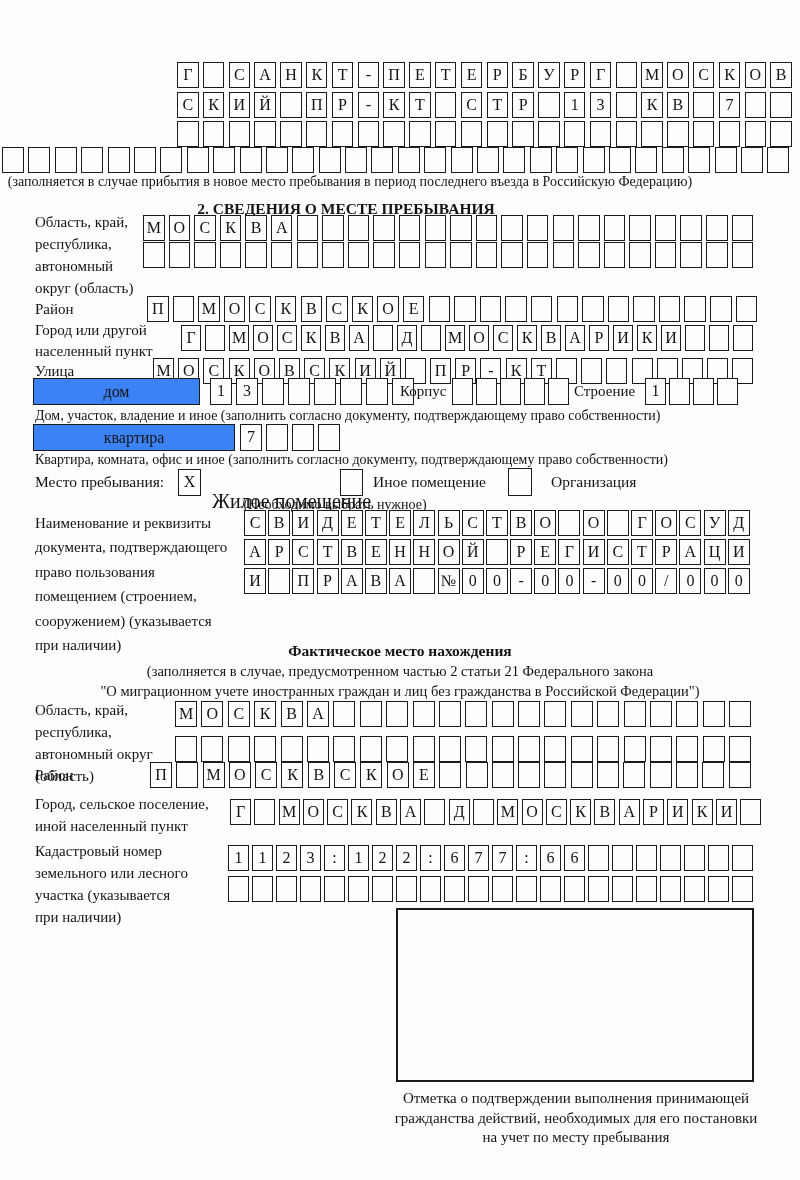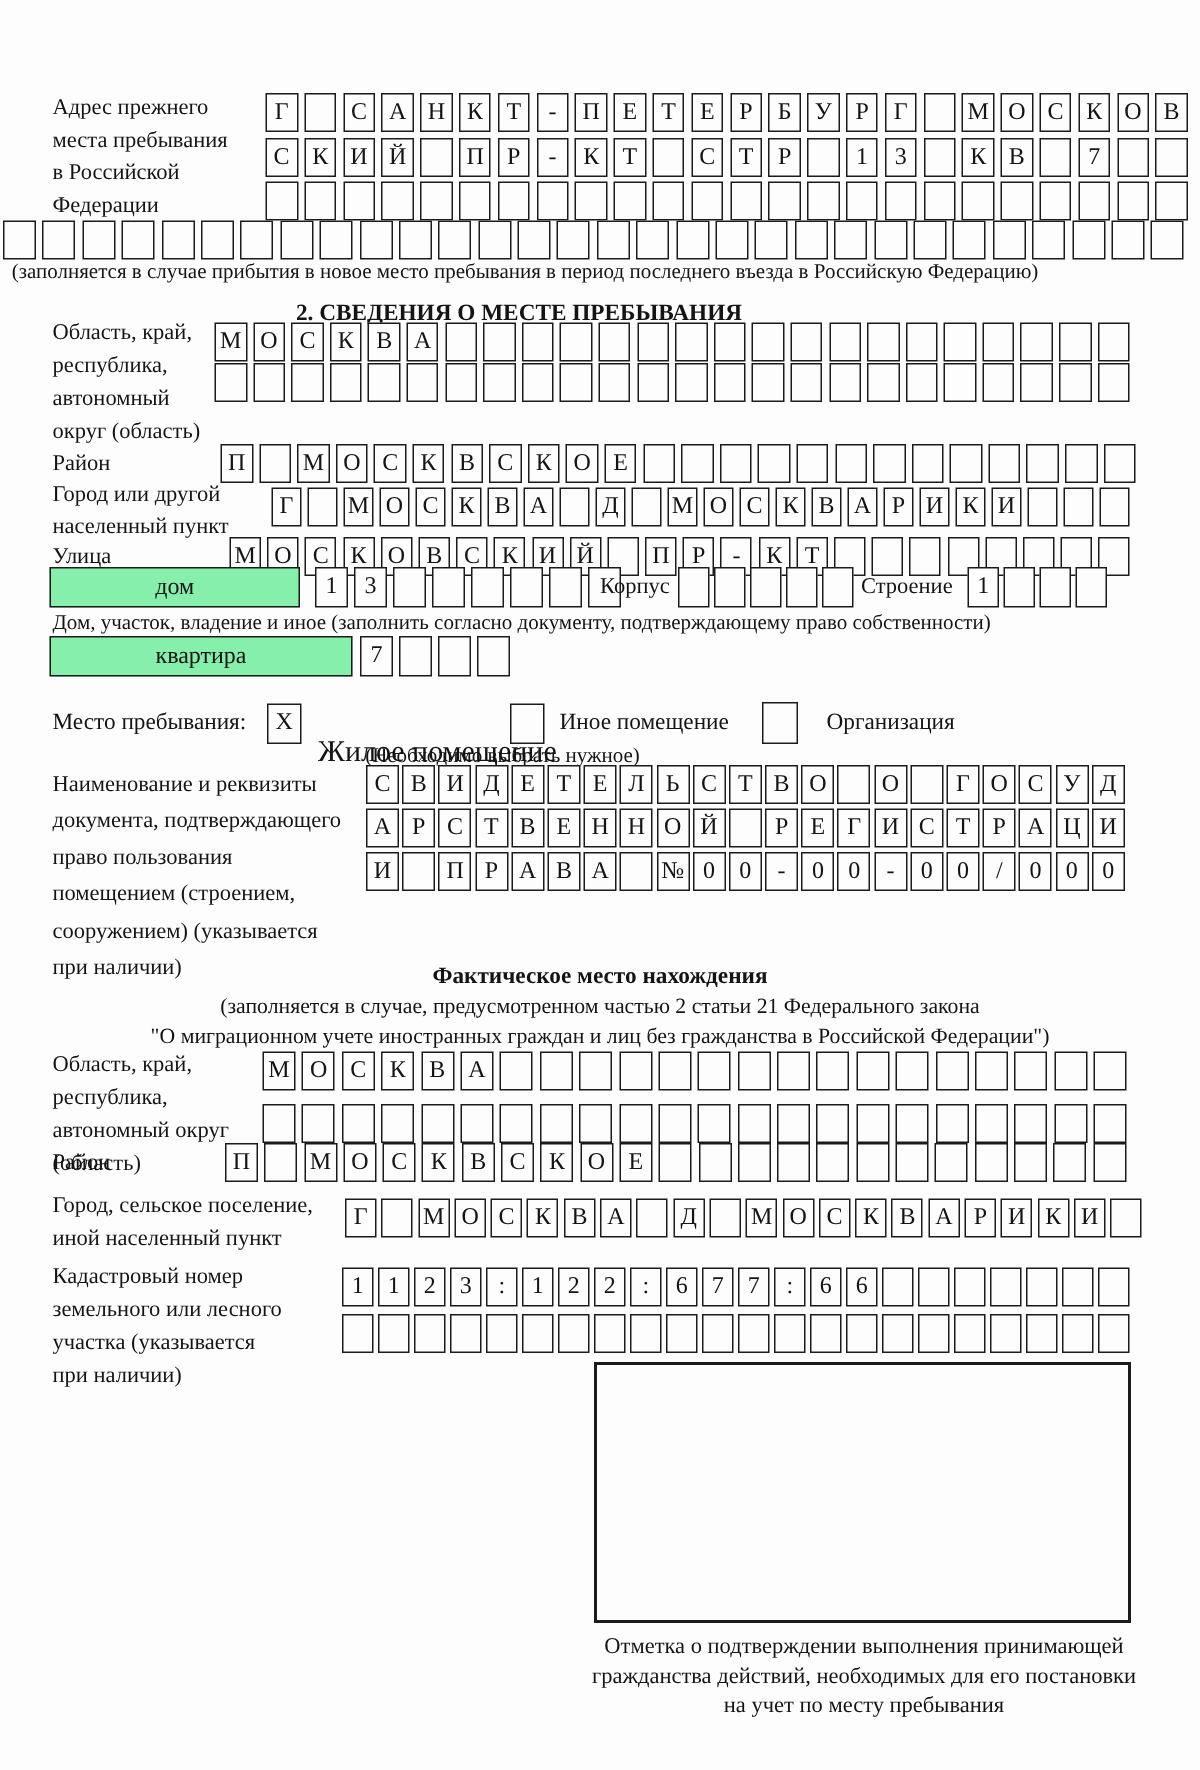--- a/index.html
+++ b/index.html
@@ -15,43 +15,37 @@
   .center { text-align:center; }
   .bold { font-weight:bold; }
   .cellrow { display:flex; }
   .cell {
     box-sizing:border-box; flex:0 0 auto;
     width:var(--cw,22px); height:var(--ch,26px);
     border:1.6px solid #1b1b1b; background:#fdfdfd;
     font-size:16px; line-height:23px; text-align:center;
   }
   .widebox {
-    box-sizing:border-box; border:1.6px solid #1b1b1b; background:#86efac;
+    box-sizing:border-box; border:1.6px solid #1b1b1b; background:#3b82f6;
     font-size:16px; text-align:center; display:flex; align-items:center; justify-content:center;
   }
   .checkbox {
     box-sizing:border-box; width:23px; height:27px;
     border:1.6px solid #1b1b1b; background:#fdfdfd;
     font-size:16px; line-height:24px; text-align:center;
   }
   .stampbox { box-sizing:border-box; border:2px solid #1b1b1b; background:#fdfdfd; }
   .lines div { white-space:nowrap; }
 </style>
 </head>
 <body>
 
 <div class="page">
 
 
-  <div class="abs label lines" style="left:35px; top:62px;">
-      <div>Адрес прежнего</div>
-      <div>места пребывания</div>
-      <div>в Российской</div>
-      <div>Федерации</div>
-    </div>
   <div class="abs cellrow" style="left:177px; top:62px;  gap:4.3px; --cw:21.5px;">
       <div class="cell">Г</div>
       <div class="cell"></div>
       <div class="cell">С</div>
       <div class="cell">А</div>
       <div class="cell">Н</div>
       <div class="cell">К</div>
       <div class="cell">Т</div>
       <div class="cell">-</div>
       <div class="cell">П</div>
@@ -333,20 +327,21 @@
     </div>
   <div class="abs caption" style="left:35px; top:408px;">Дом, участок, владение и иное (заполнить согласно документу, подтверждающему право собственности)</div>
 
   <div class="abs widebox" style="left:33px; top:424px; width:202px; height:27px;">квартира</div>
   <div class="abs cellrow" style="left:240px; top:424px; gap:4px; --cw:22px; --ch:27px;">
       <div class="cell">7</div>
       <div class="cell"></div>
       <div class="cell"></div>
       <div class="cell"></div>
     </div>
+  <div class="abs caption" style="left:35px; top:452px;">Квартира, комната, офис и иное (заполнить согласно документу, подтверждающему право собственности)</div>
 
   <div class="abs label" style="left:35px; top:471px; font-size:15.5px;">Место пребывания:</div>
   <div class="abs checkbox" style="left:178px; top:469px;">X</div>
   <div class="abs label" style="left:212px; top:471px; font-size:20px;margin-top:20px;">Жилое помещение</div>
   <div class="abs checkbox" style="left:340px; top:469px;"></div>
   <div class="abs label" style="left:373px; top:471px; font-size:15.5px;">Иное помещение</div>
   <div class="abs checkbox" style="left:508px; top:468px; width:24px; height:28px;"></div>
   <div class="abs label" style="left:551px; top:471px; font-size:15.5px;">Организация</div>
   <div class="abs caption center" style="left:175px; top:497px; width:320px;">(Необходимо выбрать нужное)</div>
 

